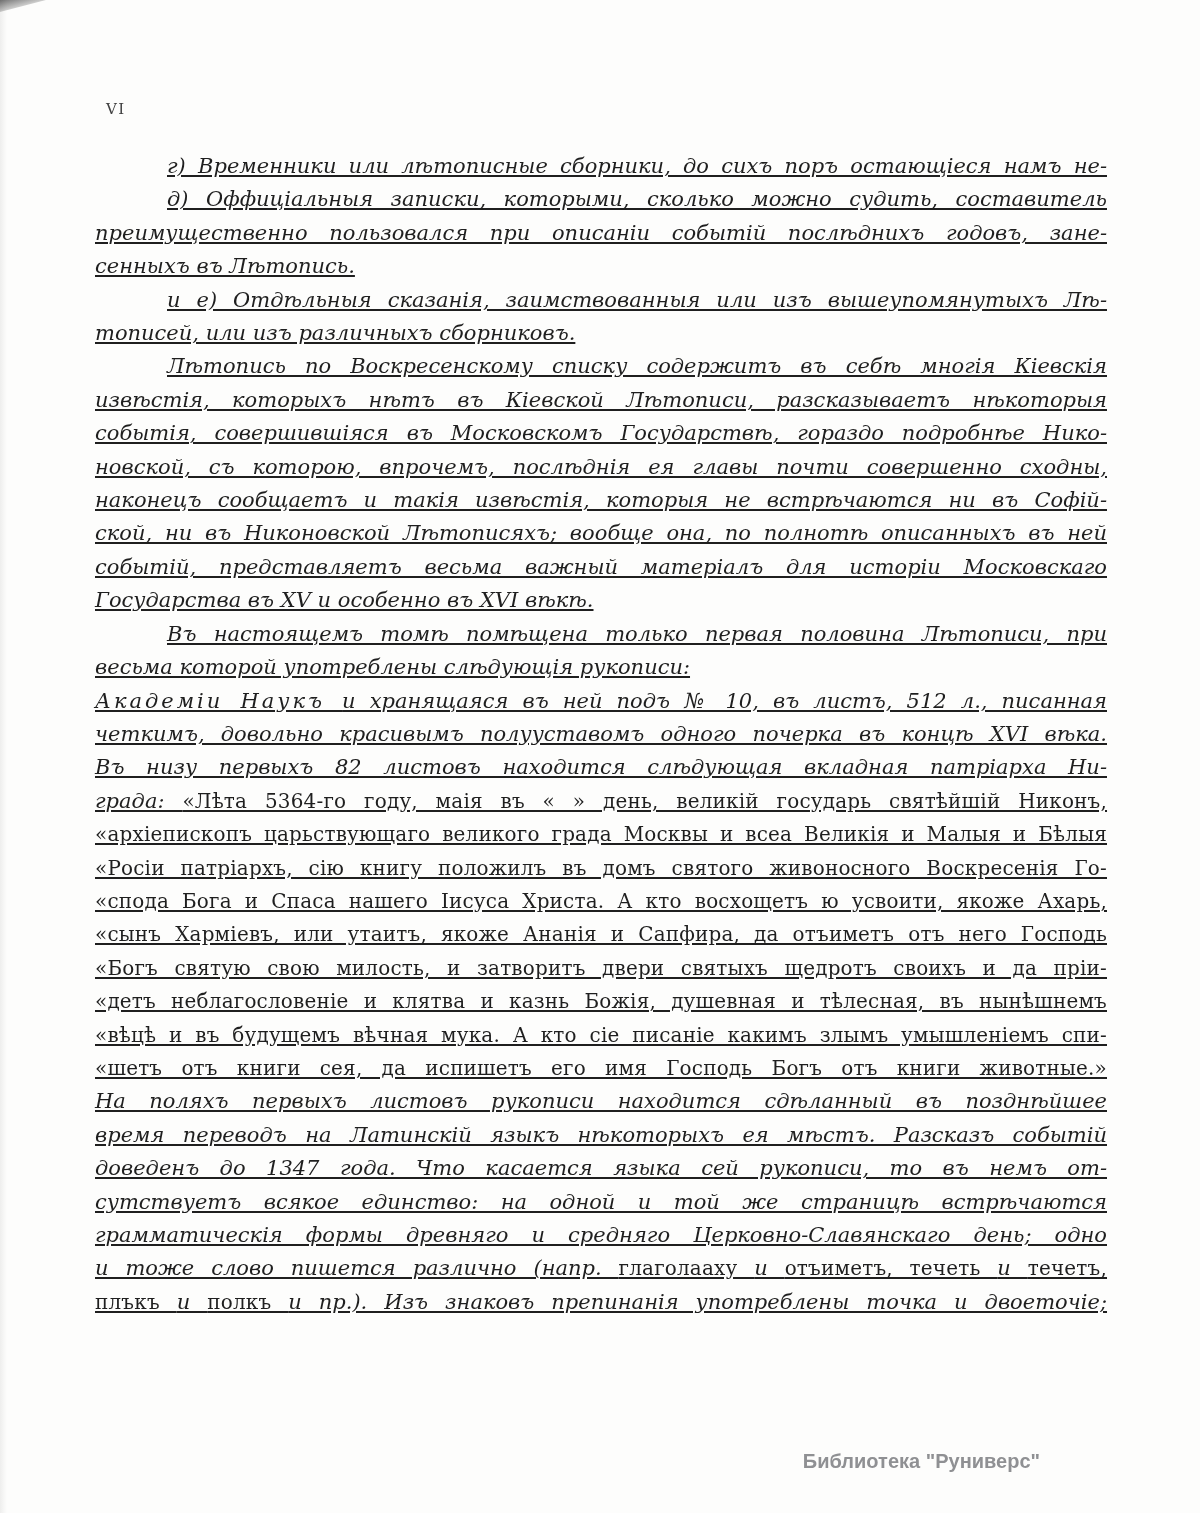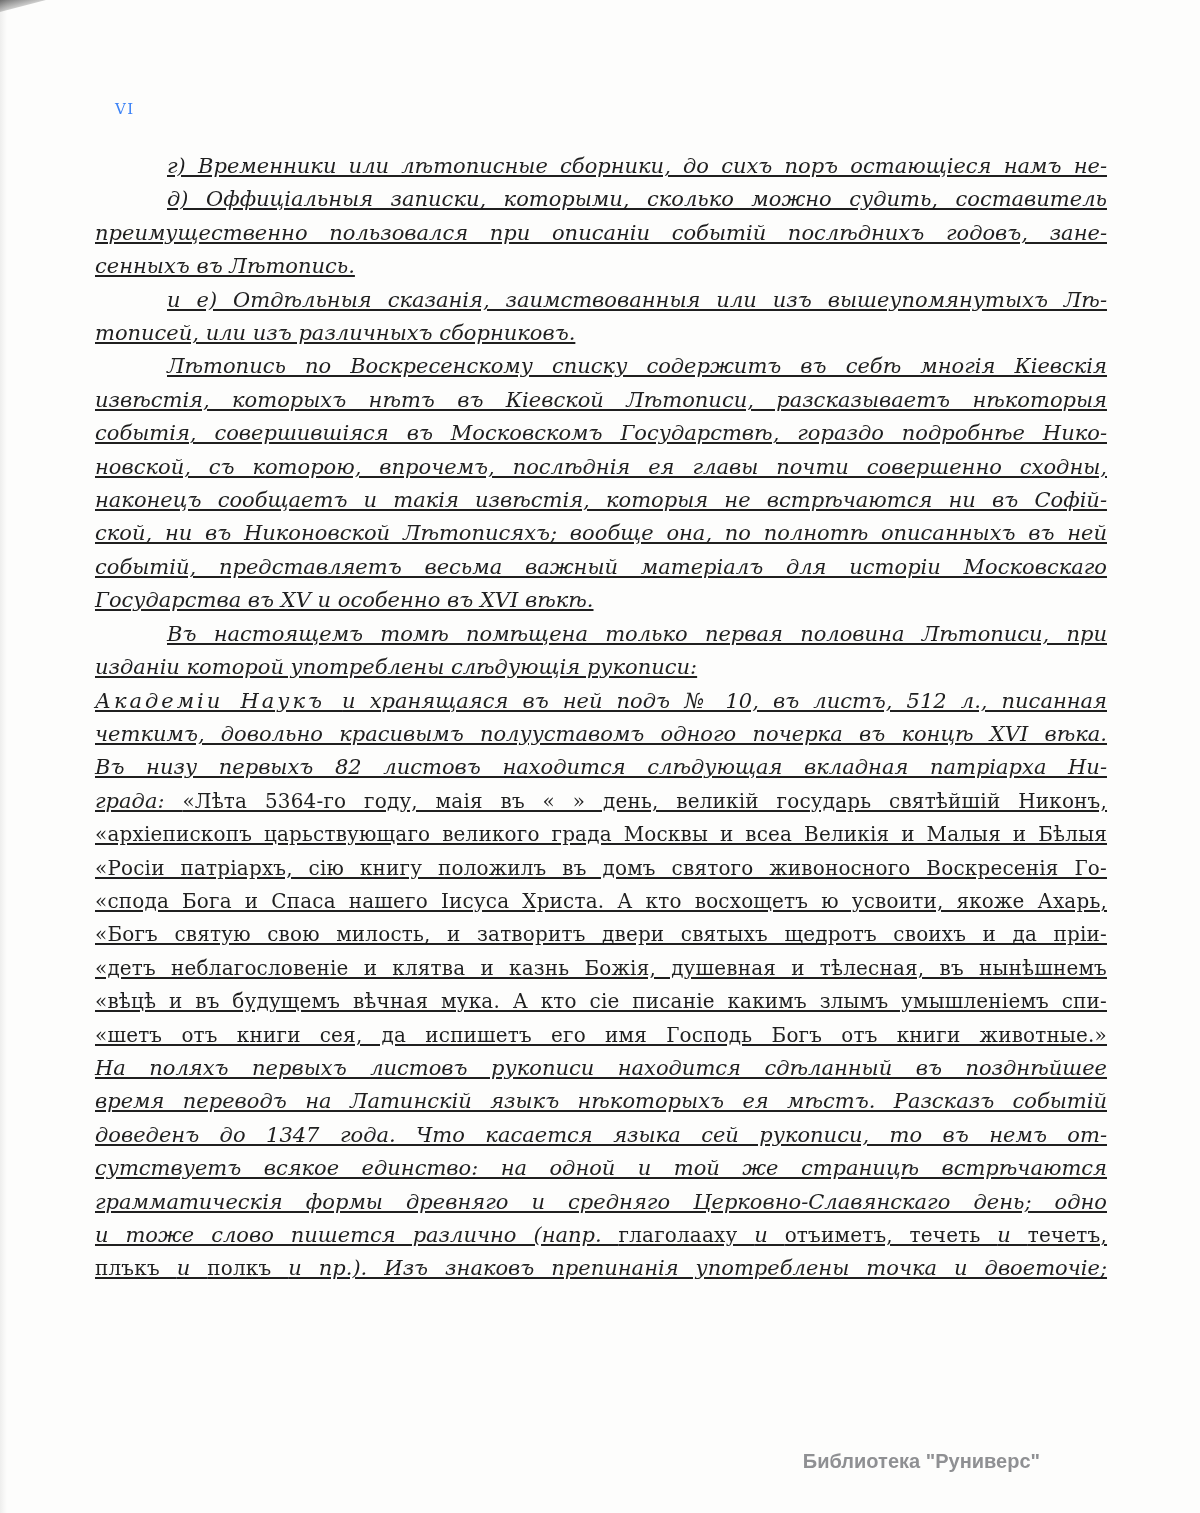--- a/index.html
+++ b/index.html
@@ -17,22 +17,22 @@
     background: linear-gradient(to right, rgba(0,0,0,0.06), rgba(0,0,0,0));
     pointer-events: none;
   }
   .corner-artifact {
     position: absolute; top: 0; left: 0; width: 46px; height: 12px;
     background: linear-gradient(to bottom right, rgba(25,25,25,0.6), rgba(25,25,25,0) 75%);
     clip-path: polygon(0 0, 100% 0, 0 100%);
     pointer-events: none;
   }
   .folio {
-    position: absolute; left: 115px; top: 100px;
-    font-size: 15px; letter-spacing: 1.5px; color: #3b82f6;
+    position: absolute; left: 106px; top: 100px;
+    font-size: 15px; letter-spacing: 1.5px; color: #404040;
     font-style: normal;
   }
   .text-block {
     position: absolute; left: 95px; top: 150px; width: 1012px;
     font-size: 21px; line-height: 33.4px; text-decoration: underline;
   }
   .line {
     text-align: justify;
     text-align-last: justify;
     -moz-text-align-last: justify;
@@ -66,28 +66,29 @@
       <div class="line last"><span class="st-i">тописей, или изъ различныхъ сборниковъ.</span></div>
       <div class="line indent"><span class="st-i">Лѣтопись по Воскресенскому списку содержитъ въ себѣ многія Кіевскія</span></div>
       <div class="line"><span class="st-i">извѣстія, которыхъ нѣтъ въ Кіевской Лѣтописи, разсказываетъ нѣкоторыя</span></div>
       <div class="line"><span class="st-i">событія, совершившіяся въ Московскомъ Государствѣ, гораздо подробнѣе Нико-</span></div>
       <div class="line"><span class="st-i">новской, съ которою, впрочемъ, послѣднія ея главы почти совершенно сходны,</span></div>
       <div class="line"><span class="st-i">наконецъ сообщаетъ и такія извѣстія, которыя не встрѣчаются ни въ Софій-</span></div>
       <div class="line"><span class="st-i">ской, ни въ Никоновской Лѣтописяхъ; вообще она, по полнотѣ описанныхъ въ ней</span></div>
       <div class="line"><span class="st-i">событій, представляетъ весьма важный матеріалъ для исторіи Московскаго</span></div>
       <div class="line last"><span class="st-i">Государства въ XV и особенно въ XVI вѣкѣ.</span></div>
       <div class="line indent"><span class="st-i">Въ настоящемъ томѣ помѣщена только первая половина Лѣтописи, при</span></div>
-      <div class="line last"><span class="st-i">изданіи которой употреблены слѣдующія рукописи:</span></div>
+      <div class="line last"><span class="st-i">весьма которой употреблены слѣдующія рукописи:</span></div>
       <div class="line"><span class="st-is">Академіи Наукъ </span><span class="st-i">и хранящаяся въ ней подъ № 10, въ листъ, 512 л., писанная</span></div>
       <div class="line"><span class="st-i">четкимъ, довольно красивымъ полууставомъ одного почерка въ концѣ XVI вѣка.</span></div>
       <div class="line"><span class="st-i">Въ низу первыхъ 82 листовъ находится слѣдующая вкладная патріарха Ни-</span></div>
       <div class="line"><span class="st-i">града: </span><span class="st-r">«Лѣта 5364-го году, маія въ « » день, великій государь святѣйшій Никонъ,</span></div>
       <div class="line"><span class="st-r">«архіепископъ царьствующаго великого града Москвы и всеа Великія и Малыя и Бѣлыя</span></div>
       <div class="line"><span class="st-r">«Росіи патріархъ, сію книгу положилъ въ домъ святого живоносного Воскресенія Го-</span></div>
       <div class="line"><span class="st-r">«спода Бога и Спаса нашего Іисуса Христа. А кто восхощетъ ю усвоити, якоже Ахарь,</span></div>
+      <div class="line"><span class="st-r">«сынъ Харміевъ, или утаитъ, якоже Ананія и Сапфира, да отъиметъ отъ него Господь</span></div>
       <div class="line"><span class="st-r">«Богъ святую свою милость, и затворитъ двери святыхъ щедротъ своихъ и да пріи-</span></div>
       <div class="line"><span class="st-r">«детъ неблагословеніе и клятва и казнь Божія, душевная и тѣлесная, въ нынѣшнемъ</span></div>
       <div class="line"><span class="st-r">«вѣцѣ и въ будущемъ вѣчная мука. А кто сіе писаніе какимъ злымъ умышленіемъ спи-</span></div>
       <div class="line"><span class="st-r">«шетъ отъ книги сея, да испишетъ его имя Господь Богъ отъ книги животные.»</span></div>
       <div class="line"><span class="st-i">На поляхъ первыхъ листовъ рукописи находится сдѣланный въ позднѣйшее</span></div>
       <div class="line"><span class="st-i">время переводъ на Латинскій языкъ нѣкоторыхъ ея мѣстъ. Разсказъ событій</span></div>
       <div class="line"><span class="st-i">доведенъ до 1347 года. Что касается языка сей рукописи, то въ немъ от-</span></div>
       <div class="line"><span class="st-i">сутствуетъ всякое единство: на одной и той же страницѣ встрѣчаются</span></div>
       <div class="line"><span class="st-i">грамматическія формы древняго и средняго Церковно-Славянскаго день; одно</span></div>
       <div class="line"><span class="st-i">и тоже слово пишется различно (напр. </span><span class="st-r">глаголааху </span><span class="st-i">и </span><span class="st-r">отъиметъ, течеть </span><span class="st-i">и </span><span class="st-r">течетъ,</span></div>

